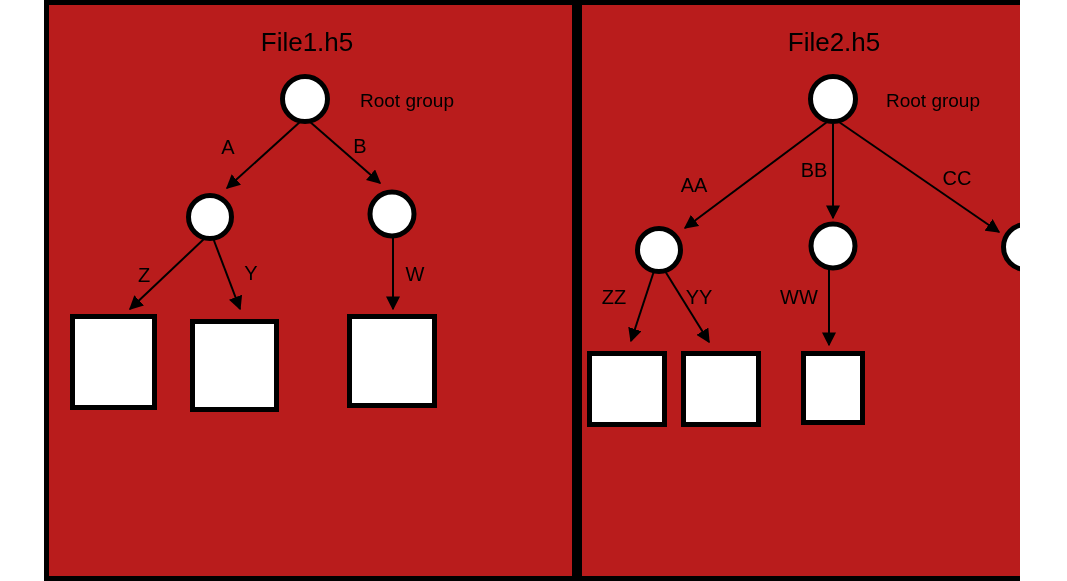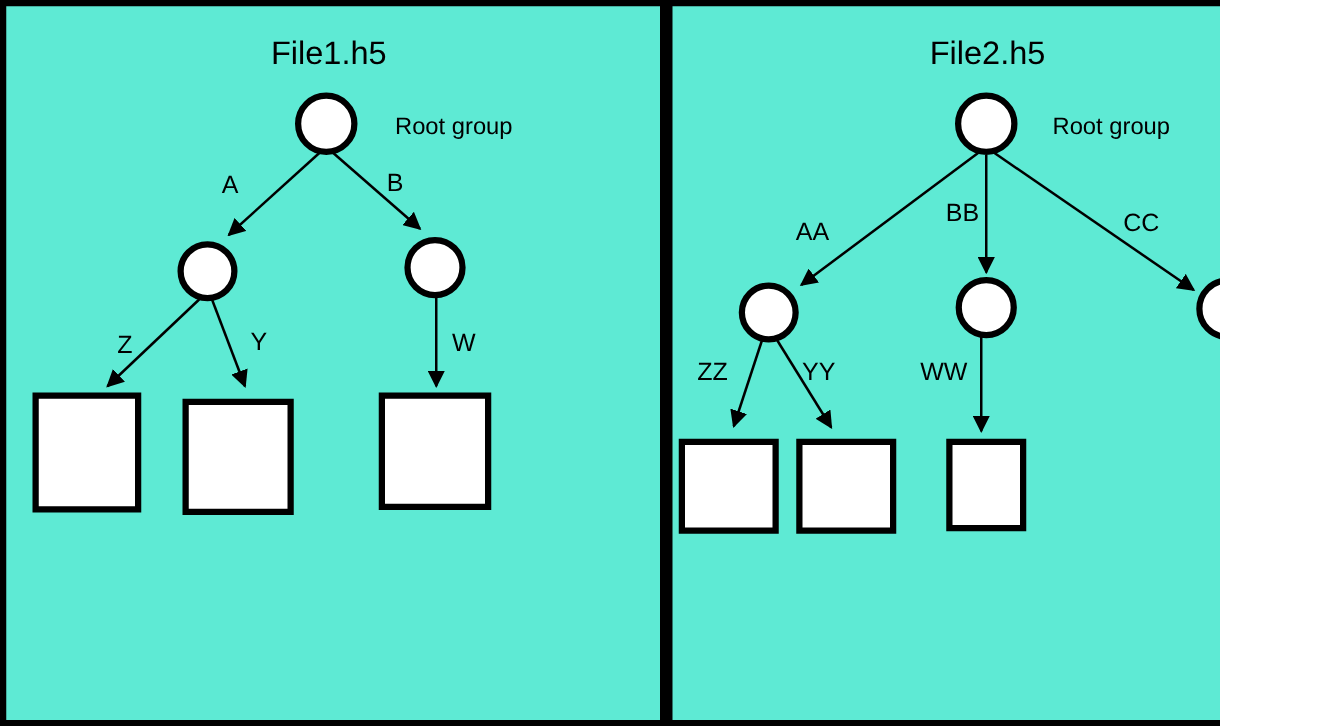--- a/index.html
+++ b/index.html
@@ -5,22 +5,23 @@
   html, body {
     margin: 0;
     padding: 0;
     background: #ffffff;
     font-family: "Liberation Sans", sans-serif;
   }
   .stage {
     position: relative;
     width: 976px;
     height: 581px;
-    background: #5eead4;
+    background: #b91c1c;
     overflow: hidden;
+    margin-left: 44px;
   }
   svg text {
     fill: #000000;
     font-family: "Liberation Sans", sans-serif;
   }
   .title-text   { font-size: 26px; }
   .node-label   { font-size: 19px; }
   .edge-label   { font-size: 20px; }
   .shape        { fill: #ffffff; stroke: #000000; stroke-width: 5; }
   .edge-line    { stroke: #000000; stroke-width: 2; fill: none; }

